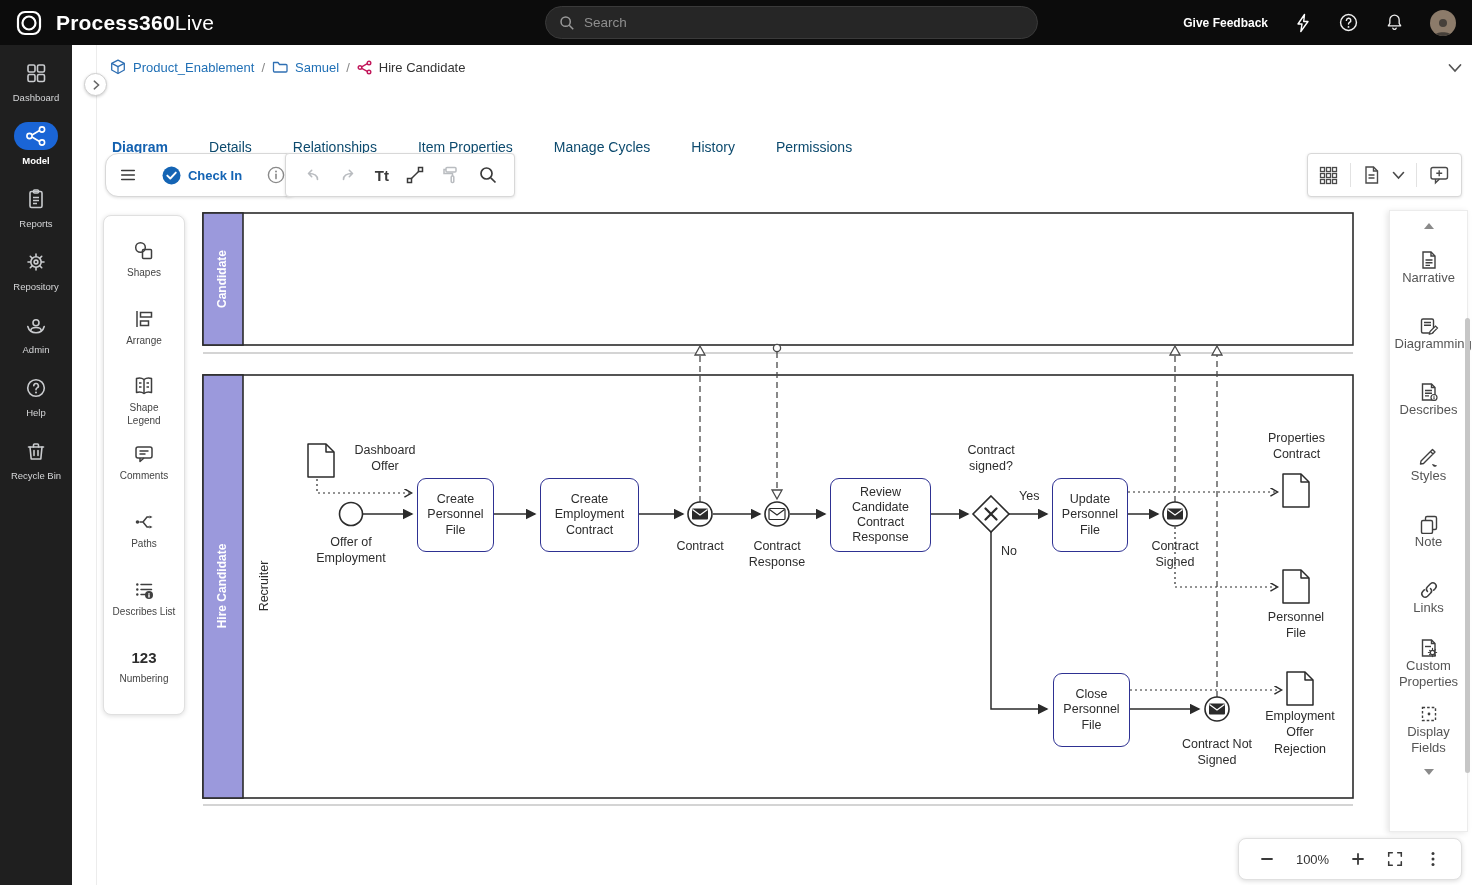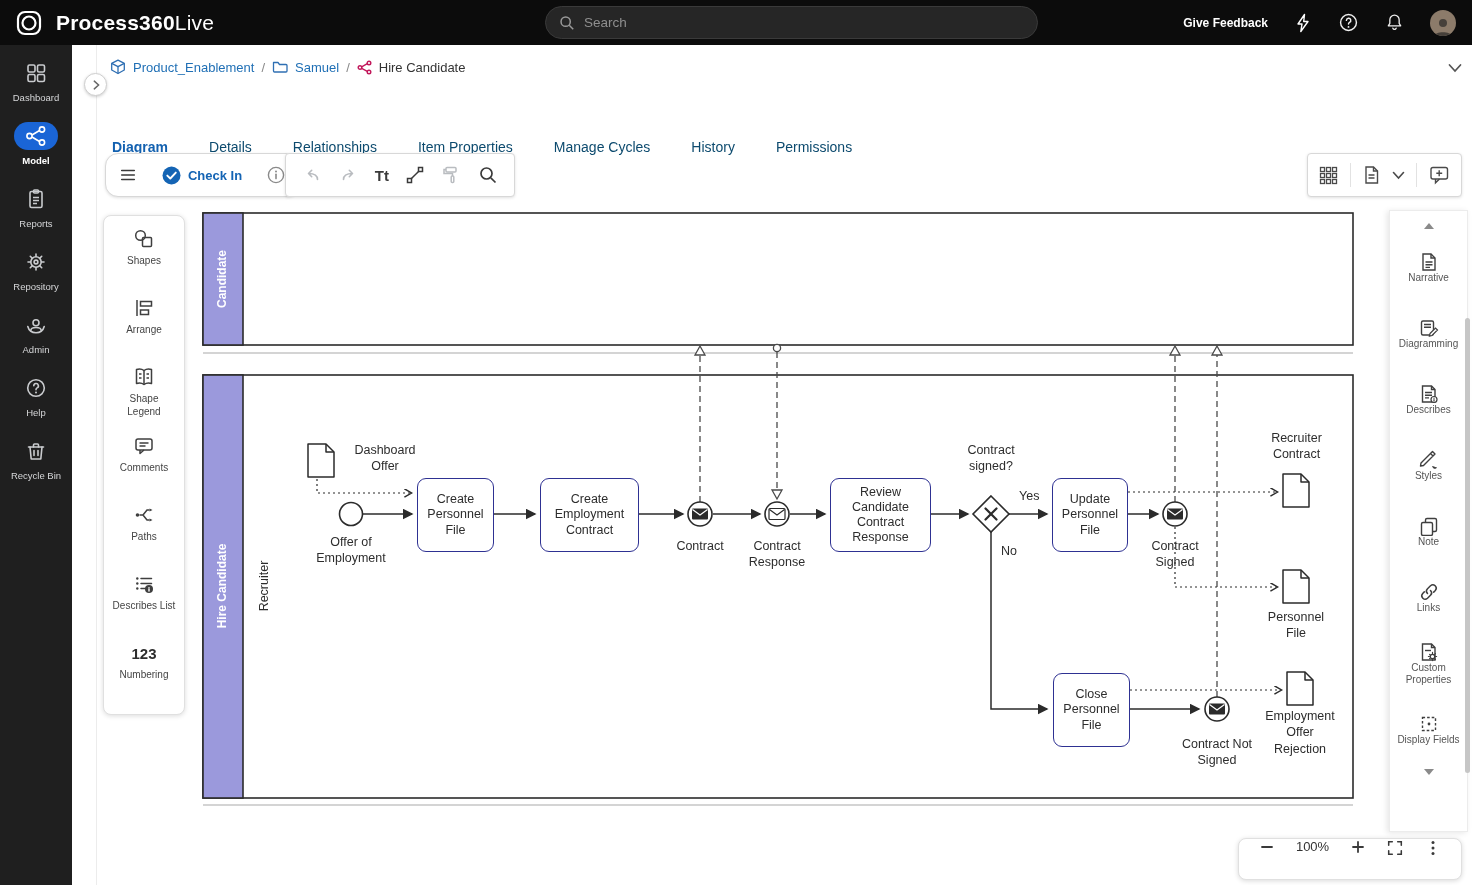--- a/index.html
+++ b/index.html
@@ -63,37 +63,37 @@
   .tb-right { left:1235px; width:155px; justify-content:space-evenly; }
   .checkin { display:flex; align-items:center; gap:7px; cursor:pointer; }
   .checkin-label { color:#1464b4; font-size:13px; font-weight:700; white-space:nowrap; }
   .tb-icon { cursor:pointer; display:flex; align-items:center; justify-content:center; }
   .tt-glyph { font-size:15px; font-weight:700; color:#3a3a3a; cursor:pointer; }
   .tb-div { width:1px; height:24px; background:#e2e2e2; }
 
   
   .tools-panel { position:absolute; left:31px; top:170px; width:82px; height:500px; background:#fff;
                  border:1px solid #e0e0e0; border-radius:8px; box-shadow:0 1px 5px rgba(0,0,0,.14);
-                 display:flex; flex-direction:column; align-items:center; padding-top:12px; z-index:20; }
+                 display:flex; flex-direction:column; align-items:center; padding-top:24px; z-index:20; }
   .tool-item { width:78px; height:69px; display:flex; flex-direction:column; align-items:center;
                justify-content:flex-start; color:#3f3f3f; cursor:pointer; }
   .tool-item .tlabel { font-size:10px; color:#444; margin-top:5px; text-align:center; width:64px; line-height:1.25; }
   .num-glyph { font-size:15px; font-weight:700; color:#2d2d2d; height:22px; display:flex; align-items:center; }
 
   .right-panel { position:absolute; left:1317px; top:165px; width:79px; height:622px; background:#fff;
                  box-shadow:-2px 1px 6px rgba(0,0,0,.10); border:1px solid #ececec;
                  display:flex; flex-direction:column; align-items:center; padding-top:6px; z-index:20; }
   .rp-item { width:76px; height:66px; display:flex; flex-direction:column; align-items:center;
              justify-content:center; color:#3f3f3f; cursor:pointer; }
-  .rp-item .rlabel { font-size:10px; color:#555; margin-top:0; text-align:center; width:68px; line-height:1.25; }
+  .rp-item .rlabel { font-size:13px; color:#555; margin-top:0; text-align:center; width:68px; line-height:1.25; }
   .rp-chev { height:18px; display:flex; align-items:center; justify-content:center; cursor:pointer; }
 
   .zoombar { position:absolute; left:1166px; top:793px; width:224px; height:42px; background:#fff;
              border:1px solid #e0e0e0; border-radius:8px; box-shadow:0 1px 5px rgba(0,0,0,.15);
-             display:flex; align-items:flex-start; justify-content:space-evenly; z-index:25; }
+             display:flex; align-items:center; justify-content:space-evenly; z-index:25; }
   .zoom-level { font-size:13px; color:#333; }
 
   .scroll-thumb { position:absolute; left:1393px; top:273px; width:5px; height:455px; background:#c6c6c6;
                   border-radius:3px; z-index:30; }
 
   
   .diagram { position:absolute; left:123px; top:160px; width:1170px; height:612px; z-index:5; }
   .diagram svg.dg { position:absolute; left:0; top:0; }
   .task { position:absolute; background:#fff; border:1.6px solid #2e3192; border-radius:9px;
           display:flex; align-items:center; justify-content:center; text-align:center;
@@ -484,21 +484,21 @@
     <div class="task" style="left:858px; top:468px; width:77px; height:74px;">Close Personnel File</div>
 
     <div class="dlabel" style="left:148px; top:237px; width:84px;">Dashboard Offer</div>
     <div class="dlabel" style="left:114px; top:329px; width:84px;">Offer of Employment</div>
     <div class="dlabel" style="left:465px; top:333px; width:80px;">Contract</div>
     <div class="dlabel" style="left:540px; top:333px; width:84px;">Contract Response</div>
     <div class="dlabel" style="left:756px; top:237px; width:80px;">Contract signed?</div>
     <div class="dlabel left" style="left:824px; top:283px; width:40px;">Yes</div>
     <div class="dlabel left" style="left:806px; top:338px; width:30px;">No</div>
     <div class="dlabel" style="left:938px; top:333px; width:84px;">Contract Signed</div>
-    <div class="dlabel" style="left:1054px; top:225px; width:95px;">Recruiter Contract</div>
+    <div class="dlabel" style="left:1054px; top:225px; width:95px;">Properties Contract</div>
     <div class="dlabel" style="left:1066px; top:404px; width:70px;">Personnel File</div>
     <div class="dlabel" style="left:980px; top:531px; width:84px;">Contract Not Signed</div>
     <div class="dlabel" style="left:1065px; top:503px; width:80px;">Employment Offer Rejection</div>
   </div>
 
   <div class="tools-panel">
     <div class="tool-item">
       <svg width="22" height="22" viewBox="0 0 22 22">
         <g fill="none" stroke="currentColor" stroke-width="1.5">
             <circle cx="7.5" cy="7.5" r="4.8"></circle>

